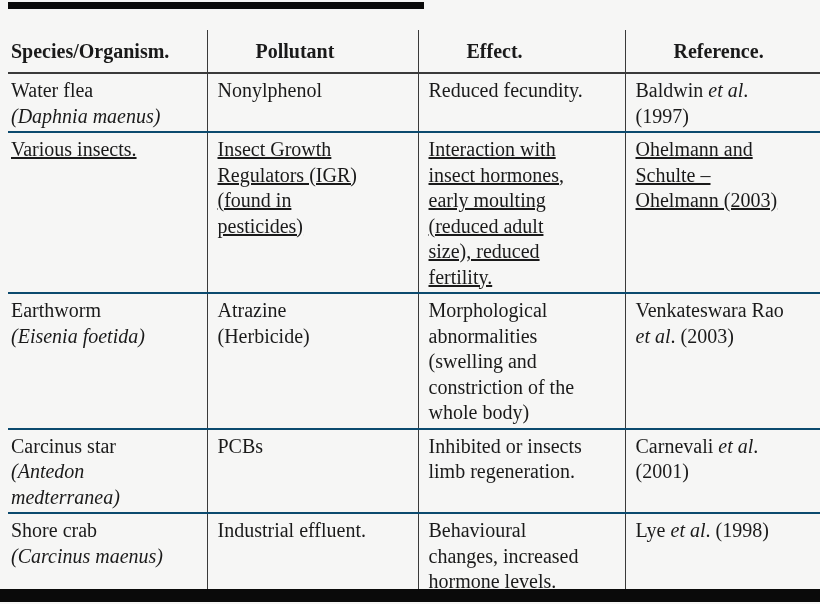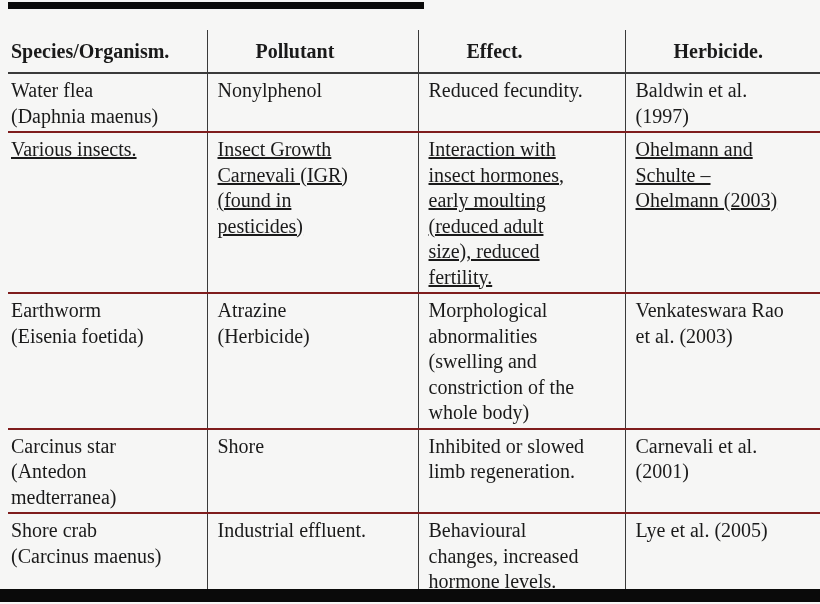--- a/index.html
+++ b/index.html
@@ -55,63 +55,63 @@
   th {
     font-weight: bold;
     padding-top: 9px;
     padding-bottom: 7px;
     border-bottom: 2.5px solid #3a3a3a;
     padding-left: 48px;
   }
   thead tr { height: 43px; }
   .c0 { padding-left: 3px; }
   .c0, .c1, .c2 { border-right: 1.5px solid #3a3a3a; }
-  tbody td { border-bottom: 2px solid #7f1d1d; }
+  tbody td { border-bottom: 2px solid #0c4a6e; }
   tbody tr:last-child td { border-bottom: none; }
   tbody tr:nth-child(1) { height: 58px; }
   tbody tr:nth-child(2) { height: 159px; text-decoration: underline; }
   tbody tr:nth-child(3) { height: 134px; }
   tbody tr:nth-child(4) { height: 83px; }
   tbody tr:nth-child(5) { height: 80px; }
-  .it { }
+  .it { font-style: italic; }
 </style>
 </head>
 <body>
 
 <div class="screen">
   <div class="artifact-bar top"></div>
 
   <table class="paper-table">
     <colgroup>
       <col class="w0">
         <col class="w1">
         <col class="w2">
         <col class="w3">
     </colgroup>
     <thead>
       <tr>
           <th class="c0">Species/Organism.</th>
           <th class="c1">Pollutant</th>
           <th class="c2">Effect.</th>
-          <th class="c3">Herbicide.</th>
+          <th class="c3">Reference.</th>
         </tr>
     </thead>
     <tbody>
         <tr>
           <td class="c0"><span>Water flea
 </span><span class="it">(Daphnia maenus)</span></td>
           <td class="c1"><span>Nonylphenol</span></td>
           <td class="c2"><span>Reduced fecundity.</span></td>
           <td class="c3"><span>Baldwin </span><span class="it">et al</span><span>.
 (1997)</span></td>
         </tr>
         <tr>
           <td class="c0"><span>Various insects.</span></td>
           <td class="c1"><span>Insect Growth
-Carnevali (IGR)
+Regulators (IGR)
 (found in
 pesticides)</span></td>
           <td class="c2"><span>Interaction with
 insect hormones,
 early moulting
 (reduced adult
 size), reduced
 fertility.</span></td>
           <td class="c3"><span>Ohelmann and
 Schulte –
@@ -127,32 +127,32 @@
 (swelling and
 constriction of the
 whole body)</span></td>
           <td class="c3"><span>Venkateswara Rao
 </span><span class="it">et al</span><span>. (2003)</span></td>
         </tr>
         <tr>
           <td class="c0"><span>Carcinus star
 </span><span class="it">(Antedon
 medterranea)</span></td>
-          <td class="c1"><span>Shore</span></td>
-          <td class="c2"><span>Inhibited or slowed
+          <td class="c1"><span>PCBs</span></td>
+          <td class="c2"><span>Inhibited or insects
 limb regeneration.</span></td>
           <td class="c3"><span>Carnevali </span><span class="it">et al</span><span>.
 (2001)</span></td>
         </tr>
         <tr>
           <td class="c0"><span>Shore crab
 </span><span class="it">(Carcinus maenus)</span></td>
           <td class="c1"><span>Industrial effluent.</span></td>
           <td class="c2"><span>Behavioural
 changes, increased
 hormone levels.</span></td>
-          <td class="c3"><span>Lye </span><span class="it">et al</span><span>. (2005)</span></td>
+          <td class="c3"><span>Lye </span><span class="it">et al</span><span>. (1998)</span></td>
         </tr>
       </tbody>
   </table>
 
   <div class="artifact-bar bottom"></div>
 </div>
 
 </body></html>

